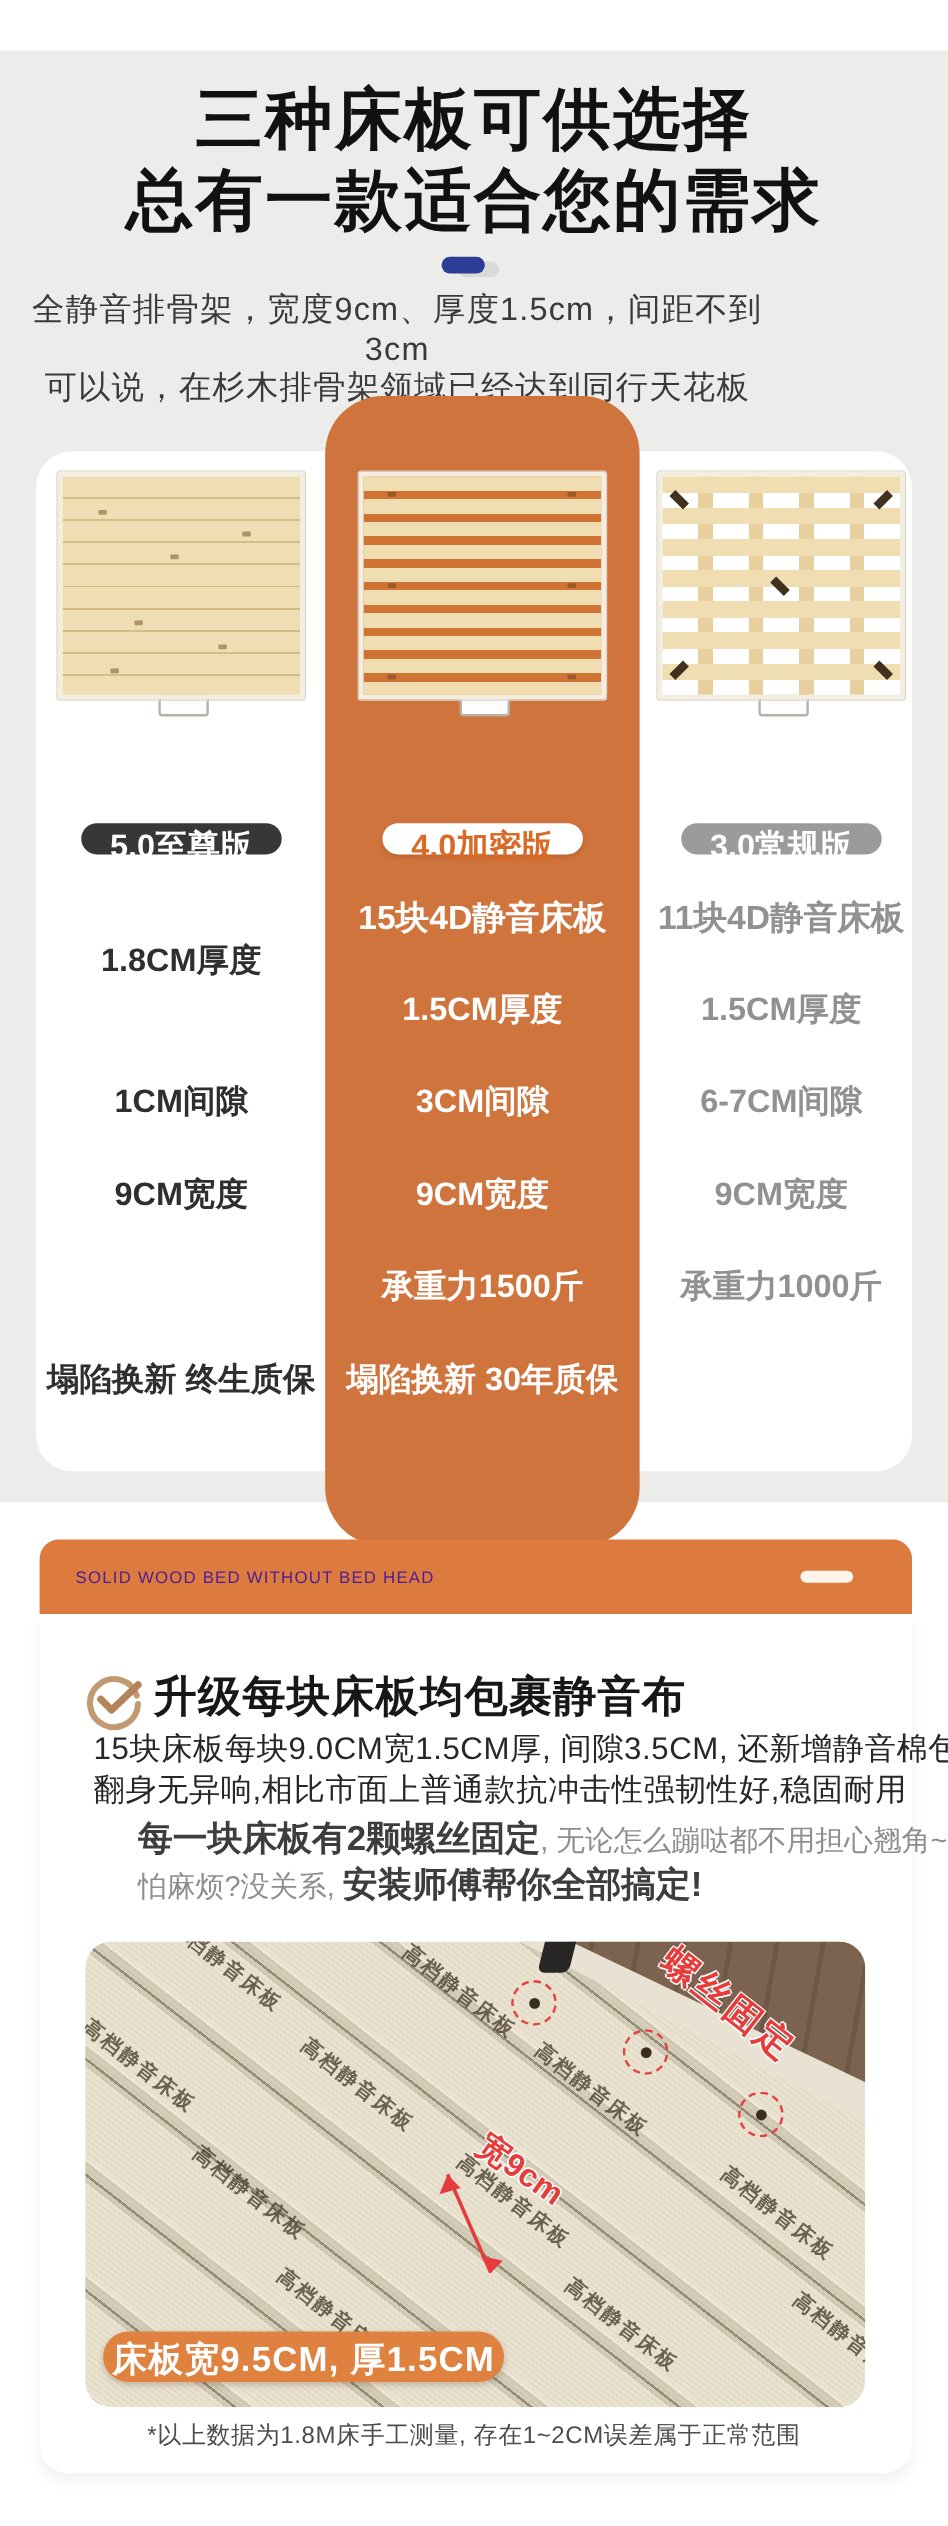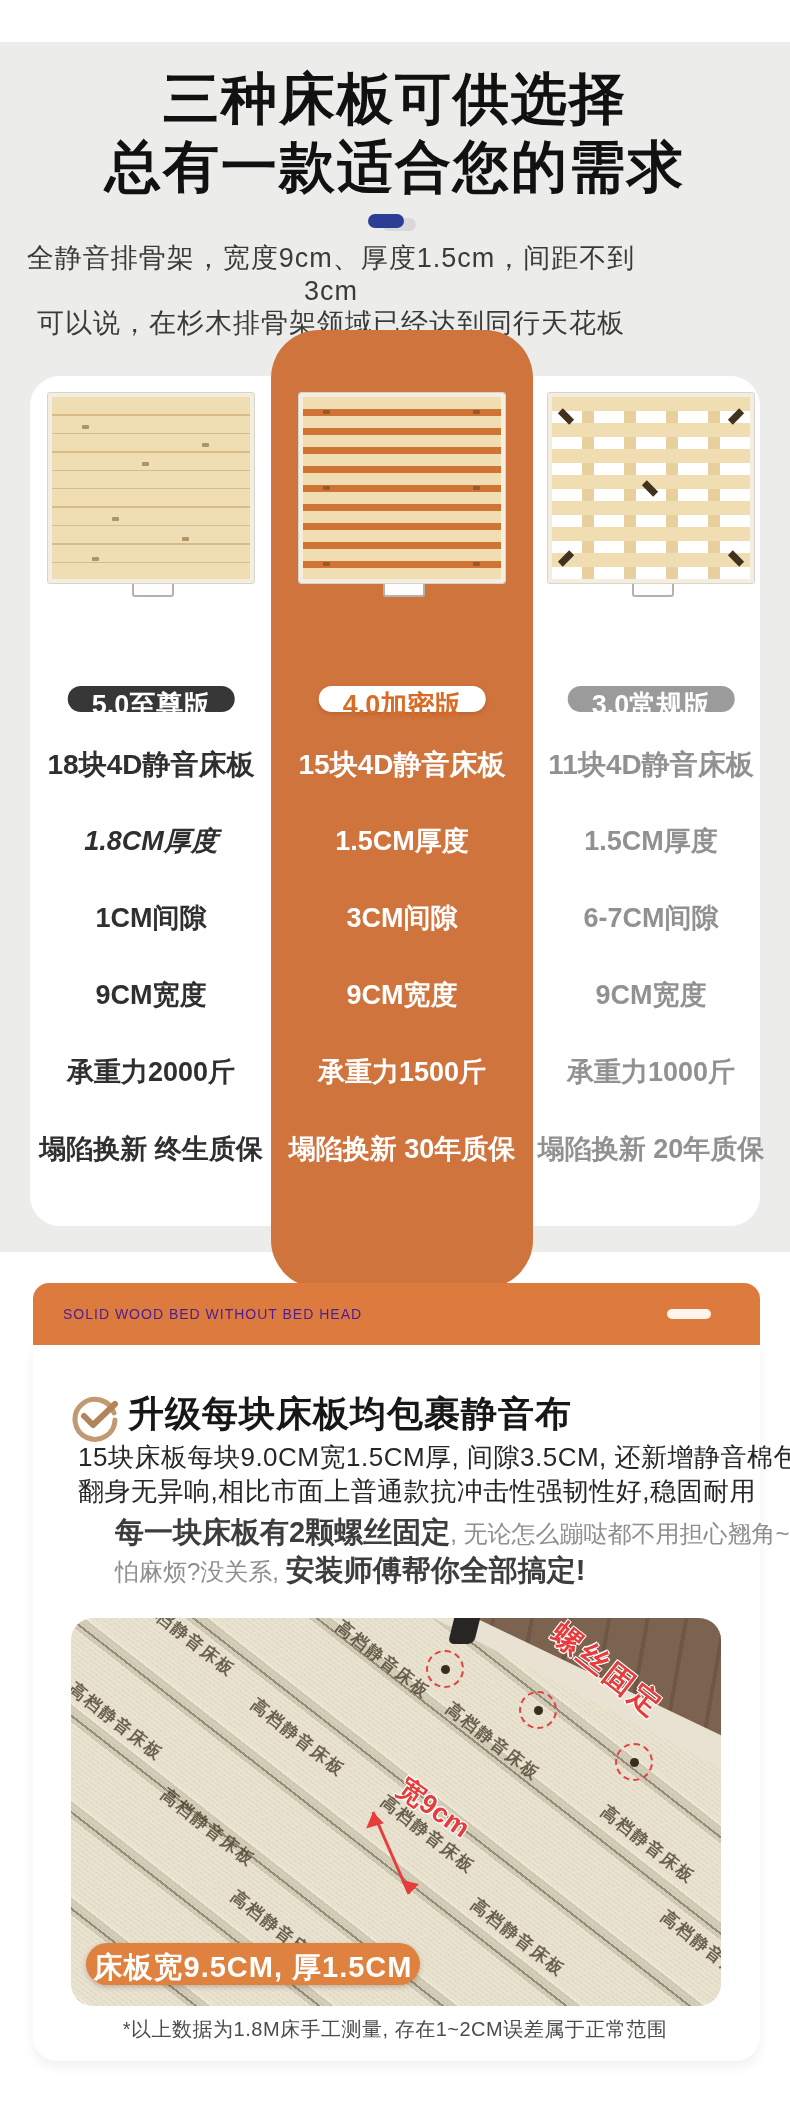--- a/index.html
+++ b/index.html
@@ -115,38 +115,35 @@
       <div class="bracket" style="left:176px;top:16px;transform:rotate(-45deg);"></div>
     <div class="bracket" style="left:6px;top:158px;transform:rotate(-45deg);"></div>
       <div class="bracket" style="left:176px;top:158px;"></div>
     <div class="bracket" style="left:90px;top:88px;"></div>
   </div>
 
   <div class="abs badge badge1">5.0至尊版</div>
   <div class="abs badge badge2">4.0加密版</div>
   <div class="abs badge badge3">3.0常规版</div>
 
-  <div class="abs cell c1" style="top:746px;font-size:28px;">18块4D静音床板</div>
   <div class="abs cell c2" style="top:746px;font-size:28px;">15块4D静音床板</div>
   <div class="abs cell c3" style="top:746px;font-size:28px;">11块4D静音床板</div>
-  <div class="abs cell c1" style="top:823px;font-style:italic;">1.8CM厚度</div>
+  <div class="abs cell c1" style="top:782px;">1.8CM厚度</div>
   <div class="abs cell c2" style="top:823px;">1.5CM厚度</div>
   <div class="abs cell c3" style="top:823px;">1.5CM厚度</div>
   <div class="abs cell c1" style="top:900px;">1CM间隙</div>
   <div class="abs cell c2" style="top:900px;">3CM间隙</div>
   <div class="abs cell c3" style="top:900px;">6-7CM间隙</div>
   <div class="abs cell c1" style="top:977px;">9CM宽度</div>
   <div class="abs cell c2" style="top:977px;">9CM宽度</div>
   <div class="abs cell c3" style="top:977px;">9CM宽度</div>
-  <div class="abs cell c1" style="top:1054px;">承重力2000斤</div>
   <div class="abs cell c2" style="top:1054px;">承重力1500斤</div>
   <div class="abs cell c3" style="top:1054px;">承重力1000斤</div>
   <div class="abs cell c1" style="top:1131px;">塌陷换新 终生质保</div>
   <div class="abs cell c2" style="top:1131px;">塌陷换新 30年质保</div>
-  <div class="abs cell c3" style="top:1131px;">塌陷换新 20年质保</div>
 
   <div class="abs bar">
     <div class="bar-text">SOLID WOOD BED WITHOUT BED HEAD</div>
     <div class="bar-dash"></div>
   </div>
   <div class="abs card2"></div>
 
   <svg class="abs" style="left:70px;top:1392px;" width="50" height="50" viewBox="0 0 50 50">
     <path d="M44 21 A20 20 0 1 0 45 28" fill="none" stroke="#c29a72" stroke-width="5" stroke-linecap="round"></path>
     <path d="M14 24 L23 33 L45 12" fill="none" stroke="#b3835a" stroke-width="6" stroke-linecap="round" stroke-linejoin="round"></path>

